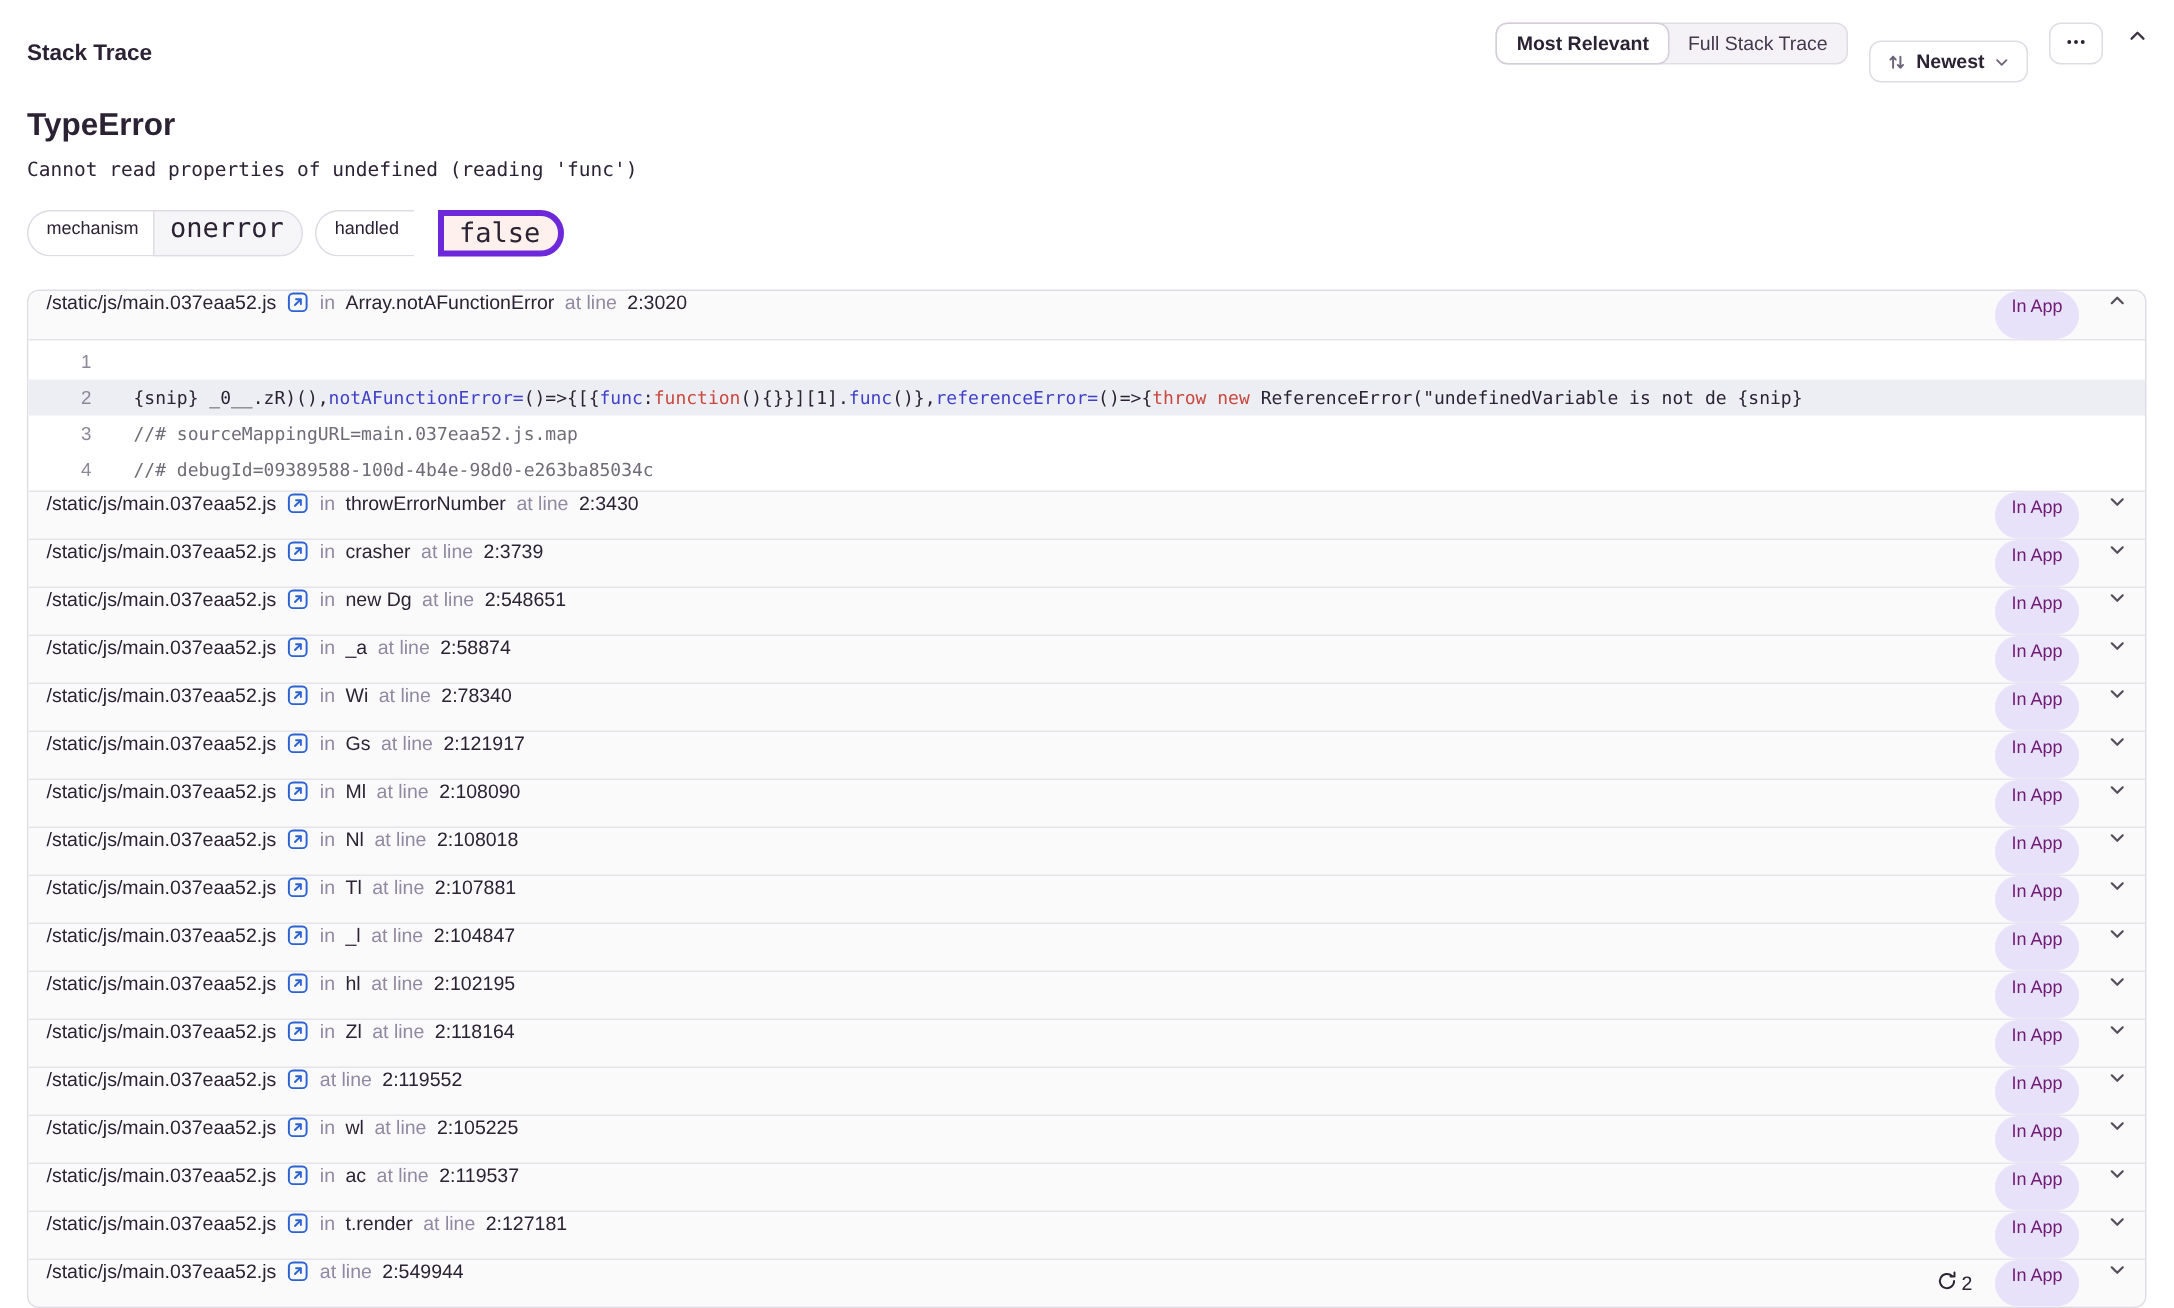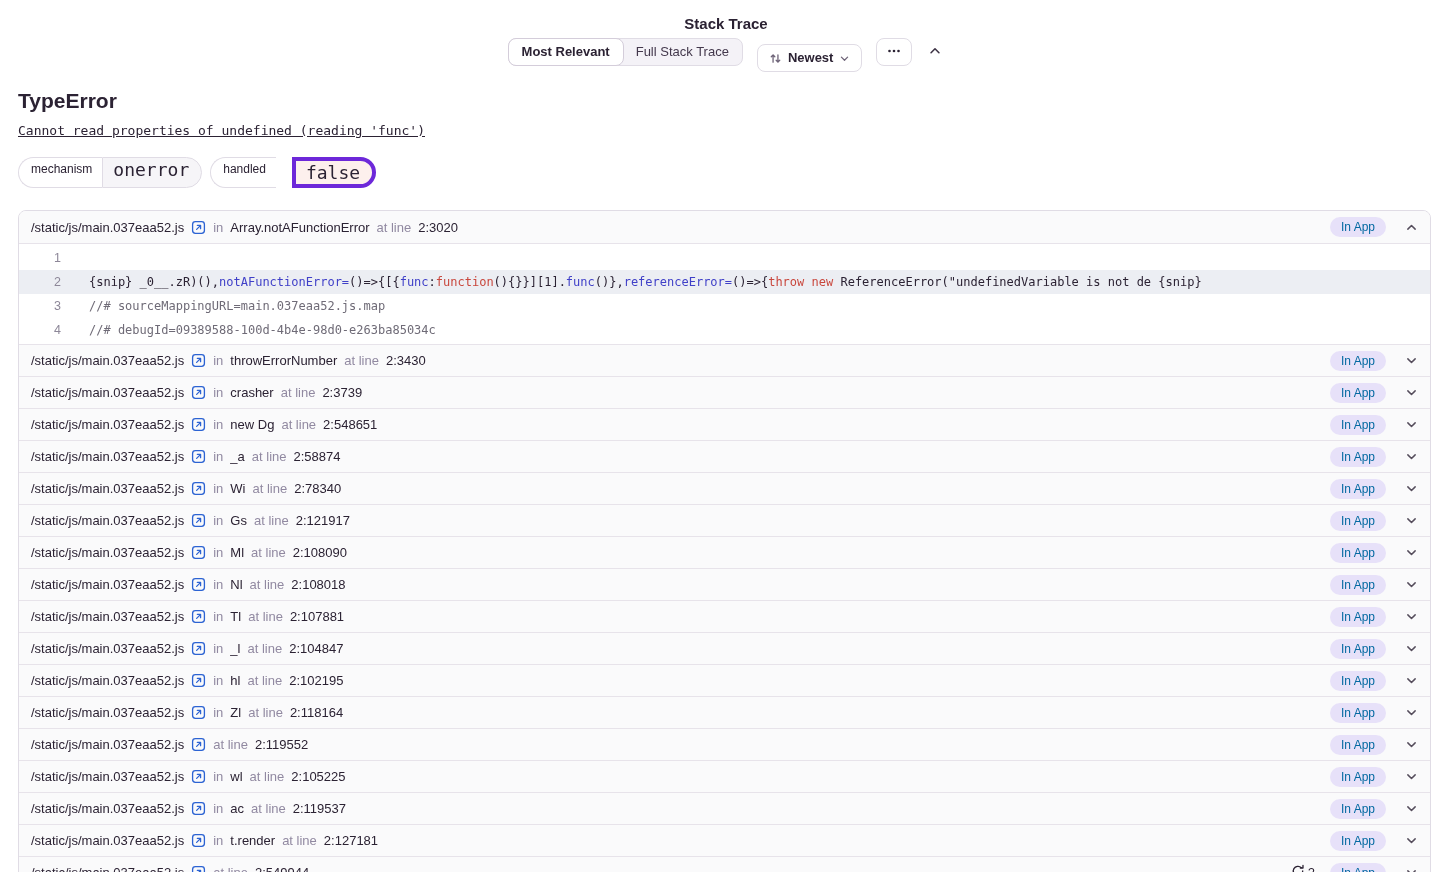--- a/index.html
+++ b/index.html
@@ -6,23 +6,23 @@
   html,body { margin:0; padding:0; background:#fff; }
   body {
     width:1449px; min-height:872px;
     font-family:"Liberation Sans", sans-serif;
     color:#2b2233;
     -webkit-font-smoothing:antialiased;
   }
   .mono { font-family:"DejaVu Sans Mono", monospace; }
 
   
-  .topbar { display:flex; align-items:center; justify-content:space-between; padding:15px 15px 0 18px;flex-direction:column; }
+  .topbar { display:flex; align-items:center; justify-content:space-between; padding:15px 15px 0 18px; }
   .page-title { font-size:15px; font-weight:700; margin:0; color:#2b2233; }
-  .topbar-right { display:flex; align-items:center; gap:14px; }
+  .topbar-right { display:flex; align-items:flex-start; gap:14px; }
 
   .segmented { display:inline-flex; align-items:stretch; background:#f4f2f7; border:1px solid #e0dce5; border-radius:8px; }
   .seg {
     font-family:inherit; font-size:13px; padding:5px 13px; margin:-1px;
     border:1px solid transparent; border-radius:8px; background:transparent;
     color:#43384c; cursor:pointer; line-height:16px;
   }
   .seg.active { background:#fff; border-color:#d4cdda; font-weight:700; color:#2b2233; }
 
   .sort-btn {
@@ -34,50 +34,50 @@
 
   .more-btn {
     display:inline-flex; align-items:center; justify-content:center;
     width:36px; height:28px; background:#fff; border:1px solid #e0dce5;
     border-radius:8px; color:#2b2233; cursor:pointer;
   }
   .collapse-btn { background:none; border:none; color:#3e3446; padding:2px; cursor:pointer; display:inline-flex; }
 
   
   .error-type { font-size:21px; font-weight:700; margin:17px 18px 0; color:#2b2233; }
-  .error-message { font-size:13px; margin:10px 18px 0; color:#2b2233;text-decoration:underline; }
+  .error-message { font-size:13px; margin:10px 18px 0; color:#2b2233; }
 
   .tags { display:flex; gap:8px; margin:19px 18px 0; }
   .tag { display:inline-flex; font-size:12px; line-height:15px;justify-content:center; }
   .tag-key {
     border:1px solid #e0dce5; border-right:none; border-radius:17px 0 0 17px;
     padding:4px 10px 4px 12px; color:#2b2233; background:#fff;
   }
   .tag-val {
     border:1px solid #e0dce5; border-radius:0 17px 17px 0;
     padding:4px 12px 4px 10px; background:#f6f5f8; color:#2b2233; font-size:18px;
   }
   .tag-val.error { background:#fdf0ed; border:4px solid #6d28d9;margin-left:16px; }
 
   
   .frames { margin:22px 18px 24px; border:1px solid #e0dce5; border-radius:8px; overflow:hidden; background:#fff; }
   .frames > * + * { border-top:1px solid #e7e3ea; }
   .frame {
-    display:flex; align-items:center; gap:7px; height:32px; padding:0 10px 0 12px;
+    display:flex; gap:7px; height:32px; padding:0 10px 0 12px;
     background:#fafafb; font-size:13px; color:#2b2233; cursor:pointer;
   }
   .extlink { display:inline-flex; color:#2c63d3; flex:none; cursor:pointer; }
   .gray { color:#9189a1; }
   .fn { color:#2b2233; }
   .lineno { color:#2b2233; }
   .spacer { flex:1; }
   .repeat { display:inline-flex; align-items:center; gap:3px; color:#2b2233; margin-right:8px; font-size:13px; }
   .repeat svg { color:#2b2233; }
   .badge {
-    background:#e7e1f9; color:#0369a1; border-radius:20px;
+    background:#e7e1f9; color:#701a75; border-radius:20px;
     padding:4px 11px; font-size:12px; line-height:1; flex:none;
   }
   .frame-chev { color:#554d5c; display:inline-flex; margin-left:9px; width:18px; justify-content:center; flex:none; }
   .frame-chev.up svg { transform:rotate(180deg); }
 
   
   .code { background:#fff; font-family:"DejaVu Sans Mono", monospace; font-size:12px; padding:2px 0; }
   .code-line { display:flex; line-height:24px; white-space:pre; overflow:hidden; }
   .code-line.active { background:#eceef3; }
   .line-no { width:42px; text-align:right; color:#8d8798; flex:none; font-family:"Liberation Sans",sans-serif; font-size:12.5px; }

